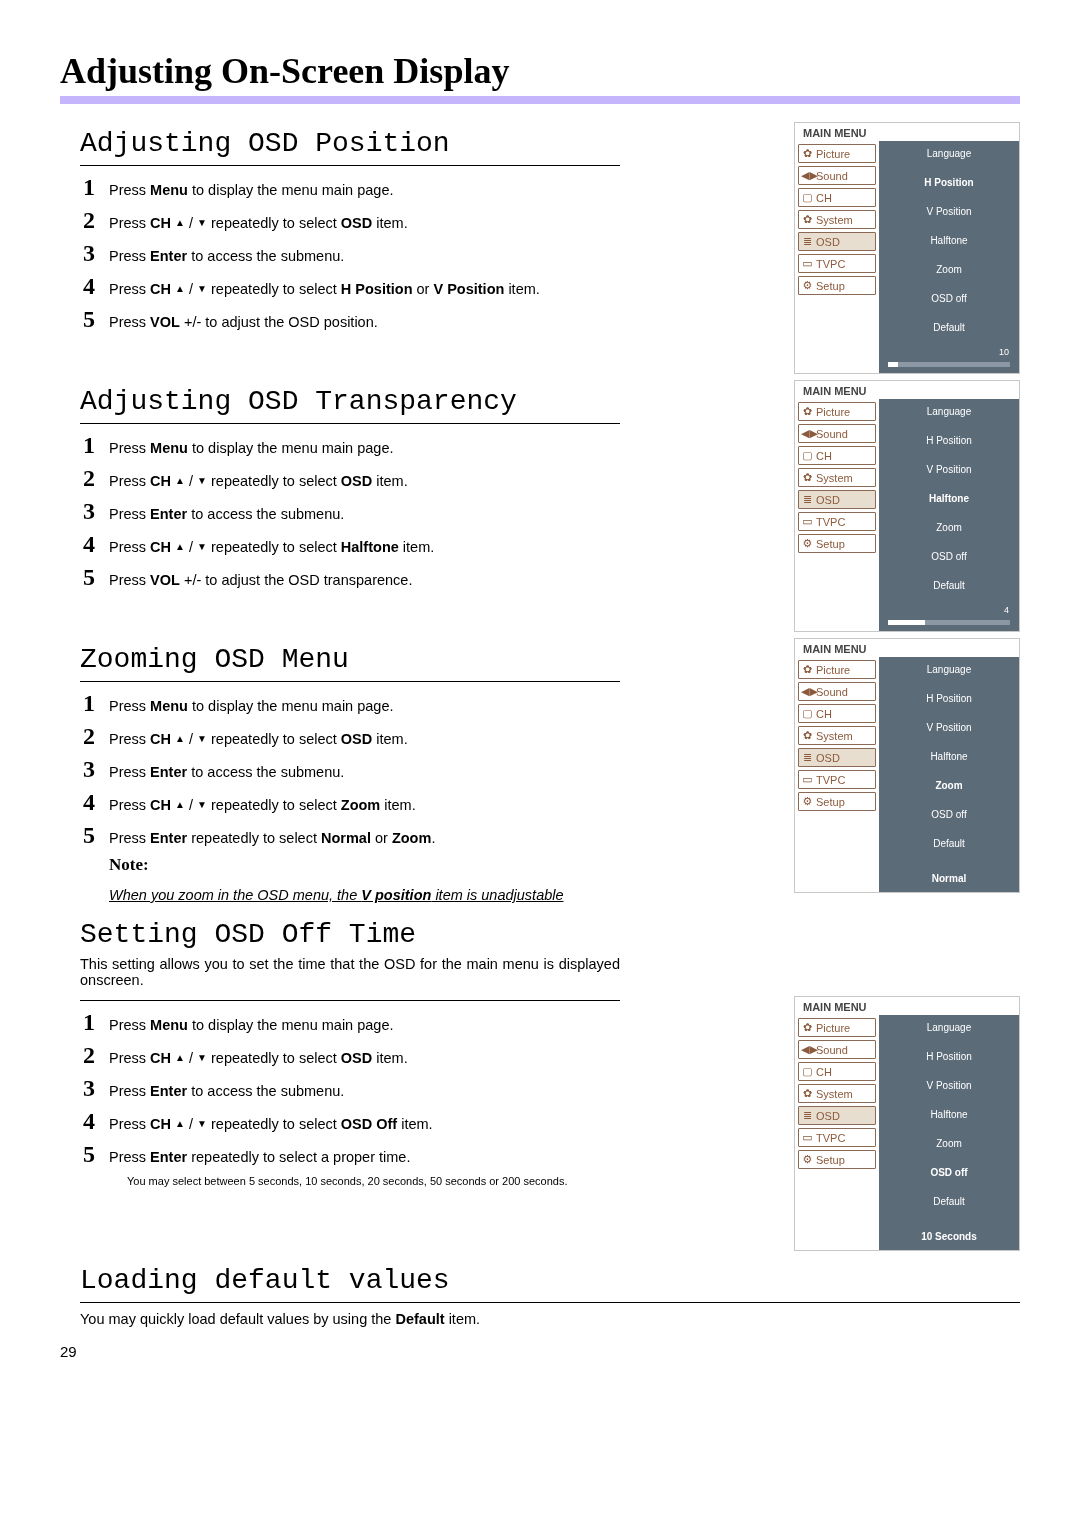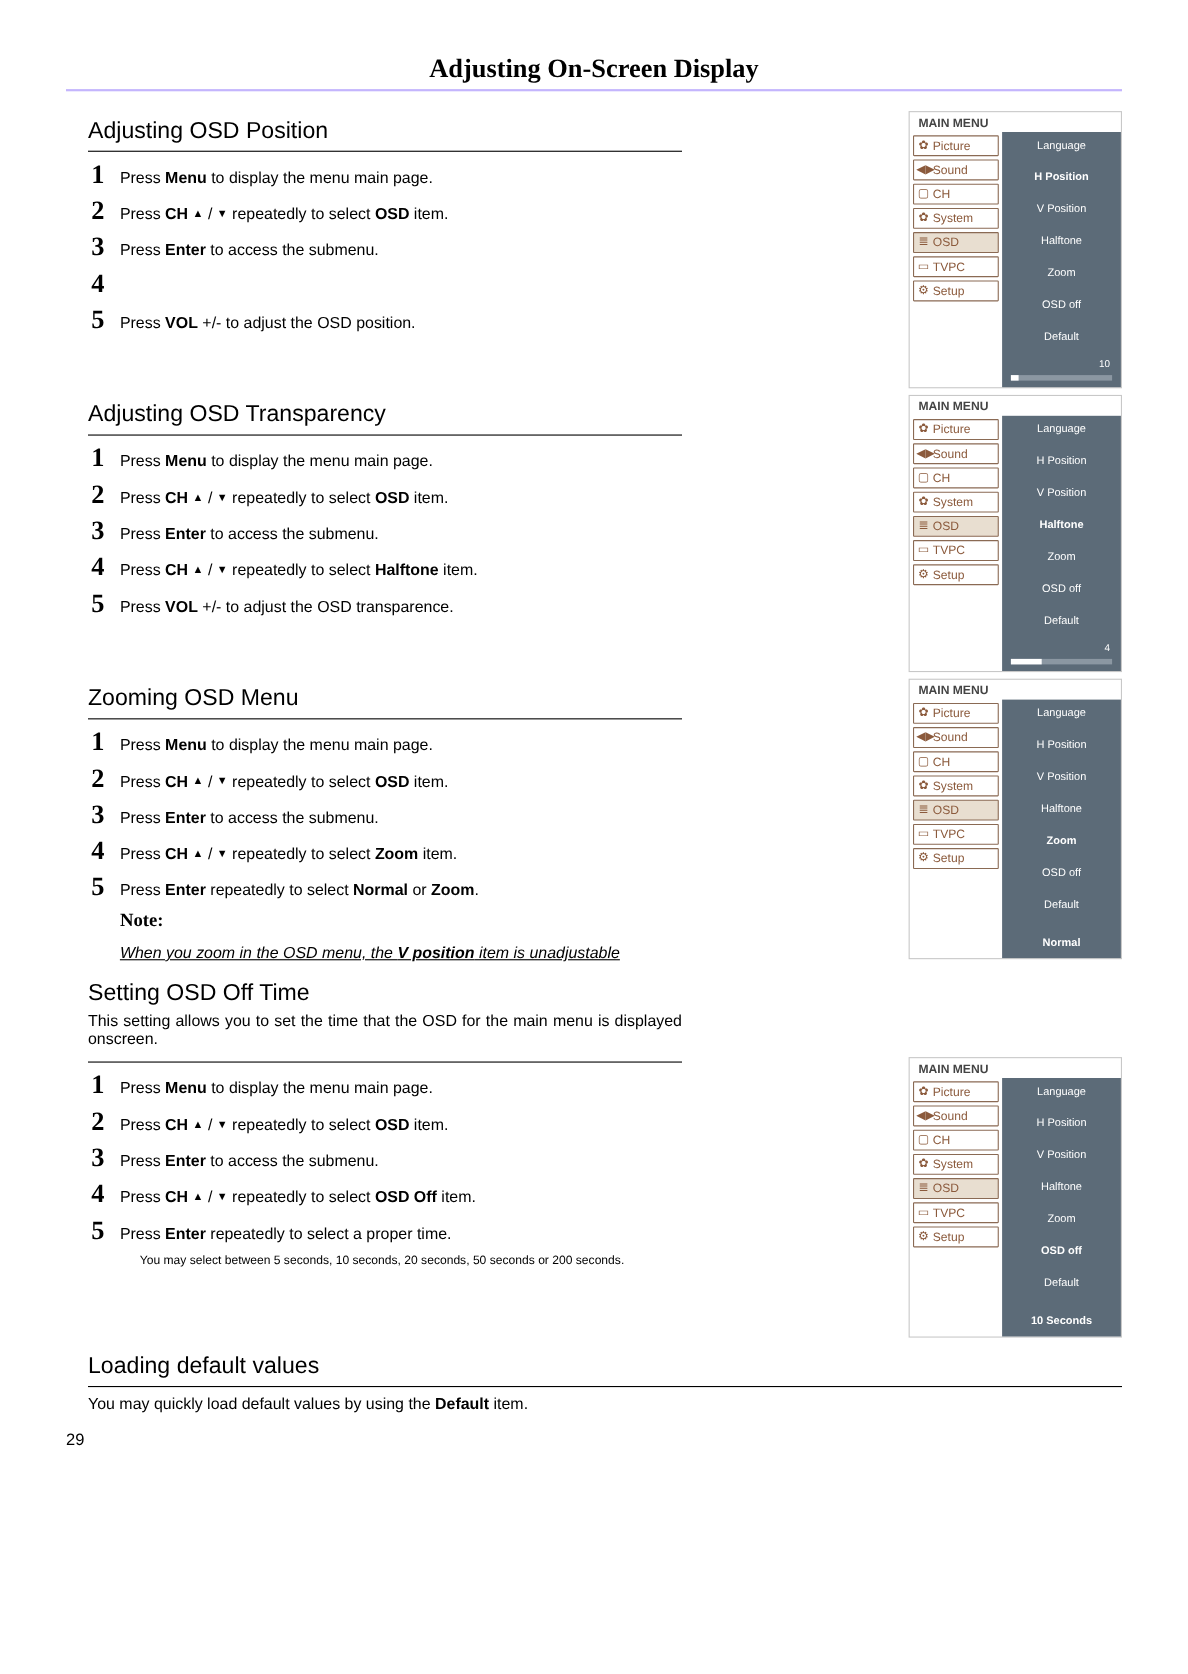--- a/index.html
+++ b/index.html
@@ -7,33 +7,32 @@
     font-family: Arial, Helvetica, sans-serif;
     margin: 0;
     background: #fff;
     width: 1080px;
     color: #000;
     padding: 50px 60px 20px 60px;
   }
   .page-title {
     font-family: Georgia, 'Times New Roman', serif;
     font-weight: bold;
-    font-size: 24px;
-    border-bottom: 2px solid #c4b5fd;
+    font-size: 36px;
+    border-bottom: 8px solid #c4b5fd;
     padding-bottom: 4px;
     margin-bottom: 18px;
-    text-align: center;
   }
   .content-area { padding-left: 20px; }
   .two-col { display: flex; align-items: flex-start; gap: 30px; }
   .left { flex: 1; }
   .right { flex-shrink: 0; }
   .section-title {
-    font-family: Liberation Sans, sans-serif;
-    font-size: 21px;
+    font-family: Liberation Mono, monospace;
+    font-size: 28px;
     margin: 6px 0 6px 0;
   }
   .hr { border-top: 1px solid #000; margin: 4px 0 8px 0; width: 540px; }
   .sect-desc {
     font-size: 14.5px;
     margin: 2px 0 8px 0;
     max-width: 540px;
     text-align: justify;
   }
   .steps { list-style: none; padding: 0; margin: 0; max-width: 555px; }
@@ -71,21 +70,21 @@
     margin: 0 0 0 29px;
     max-width: 540px;
     text-decoration: underline;
   }
   .tri-up, .tri-down { font-size: 10px; display: inline-block; position: relative; top: -2px; }
   b, strong { font-weight: bold; margin-top: 26px; }
   .page-number { font-size: 15px; margin-top: 16px; }
 
   
   .osd {
-    width: 194px;
+    width: 226px;
     background: #fff;
     font-size: 11px;
     border: 1px solid #c8c8c8;
     position: relative;
   }
   .osd-title {
     font-weight: bold;
     font-size: 11px;
     padding: 4px 8px 2px 8px;
     color: #444;
@@ -180,20 +179,21 @@
         <li>
             <span class="step-num">2</span>
             <span class="step-text">Press <b>CH</b> <span class="tri-up">▲</span> / <span class="tri-down">▼</span> repeatedly to select <b>OSD</b> item.</span>
           </li>
         <li>
             <span class="step-num">3</span>
             <span class="step-text">Press <b>Enter</b> to access the submenu.</span>
           </li>
         <li>
             <span class="step-num">4</span>
+            <span class="step-text">Press <b>CH</b> <span class="tri-up">▲</span> / <span class="tri-down">▼</span> repeatedly to select <b>H Position</b> or <b>V Position</b> item.</span>
           </li>
         <li>
             <span class="step-num">5</span>
             <span class="step-text">Press  <b>VOL</b> +/- to adjust the OSD position.</span>
           </li>
       </ul>
     </div>
     <div class="right">
         <div class="osd">
           <div class="osd-title">MAIN MENU</div>

